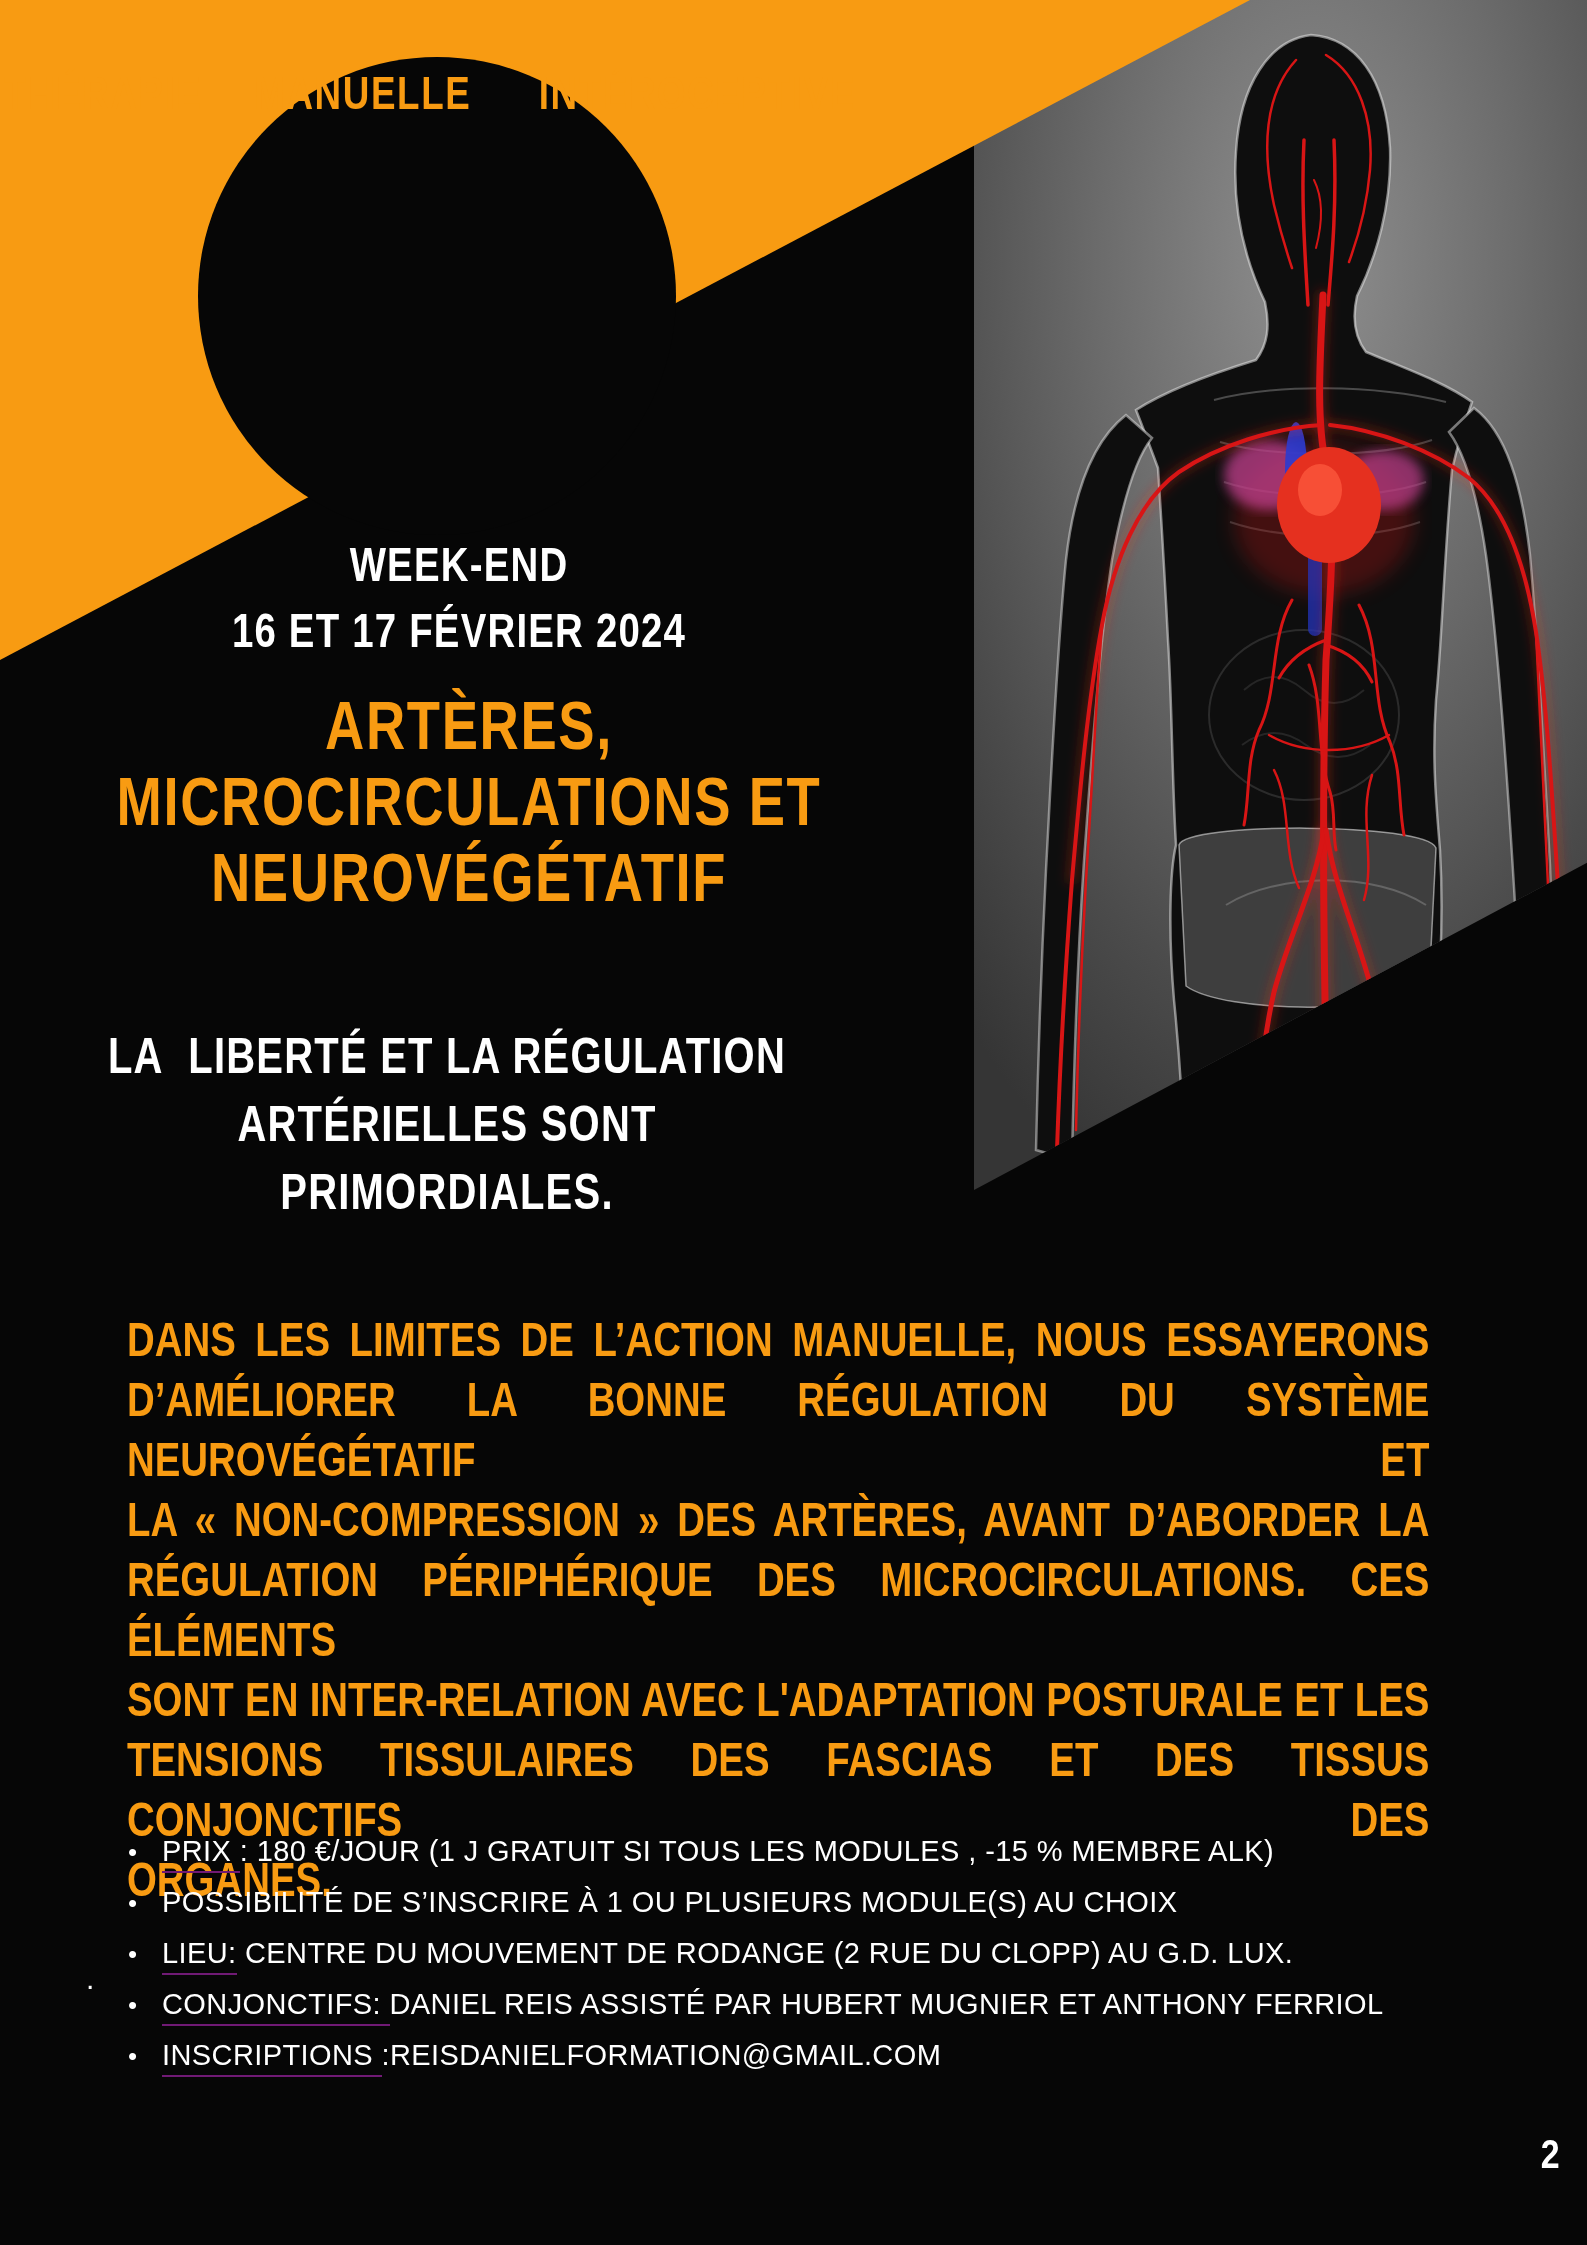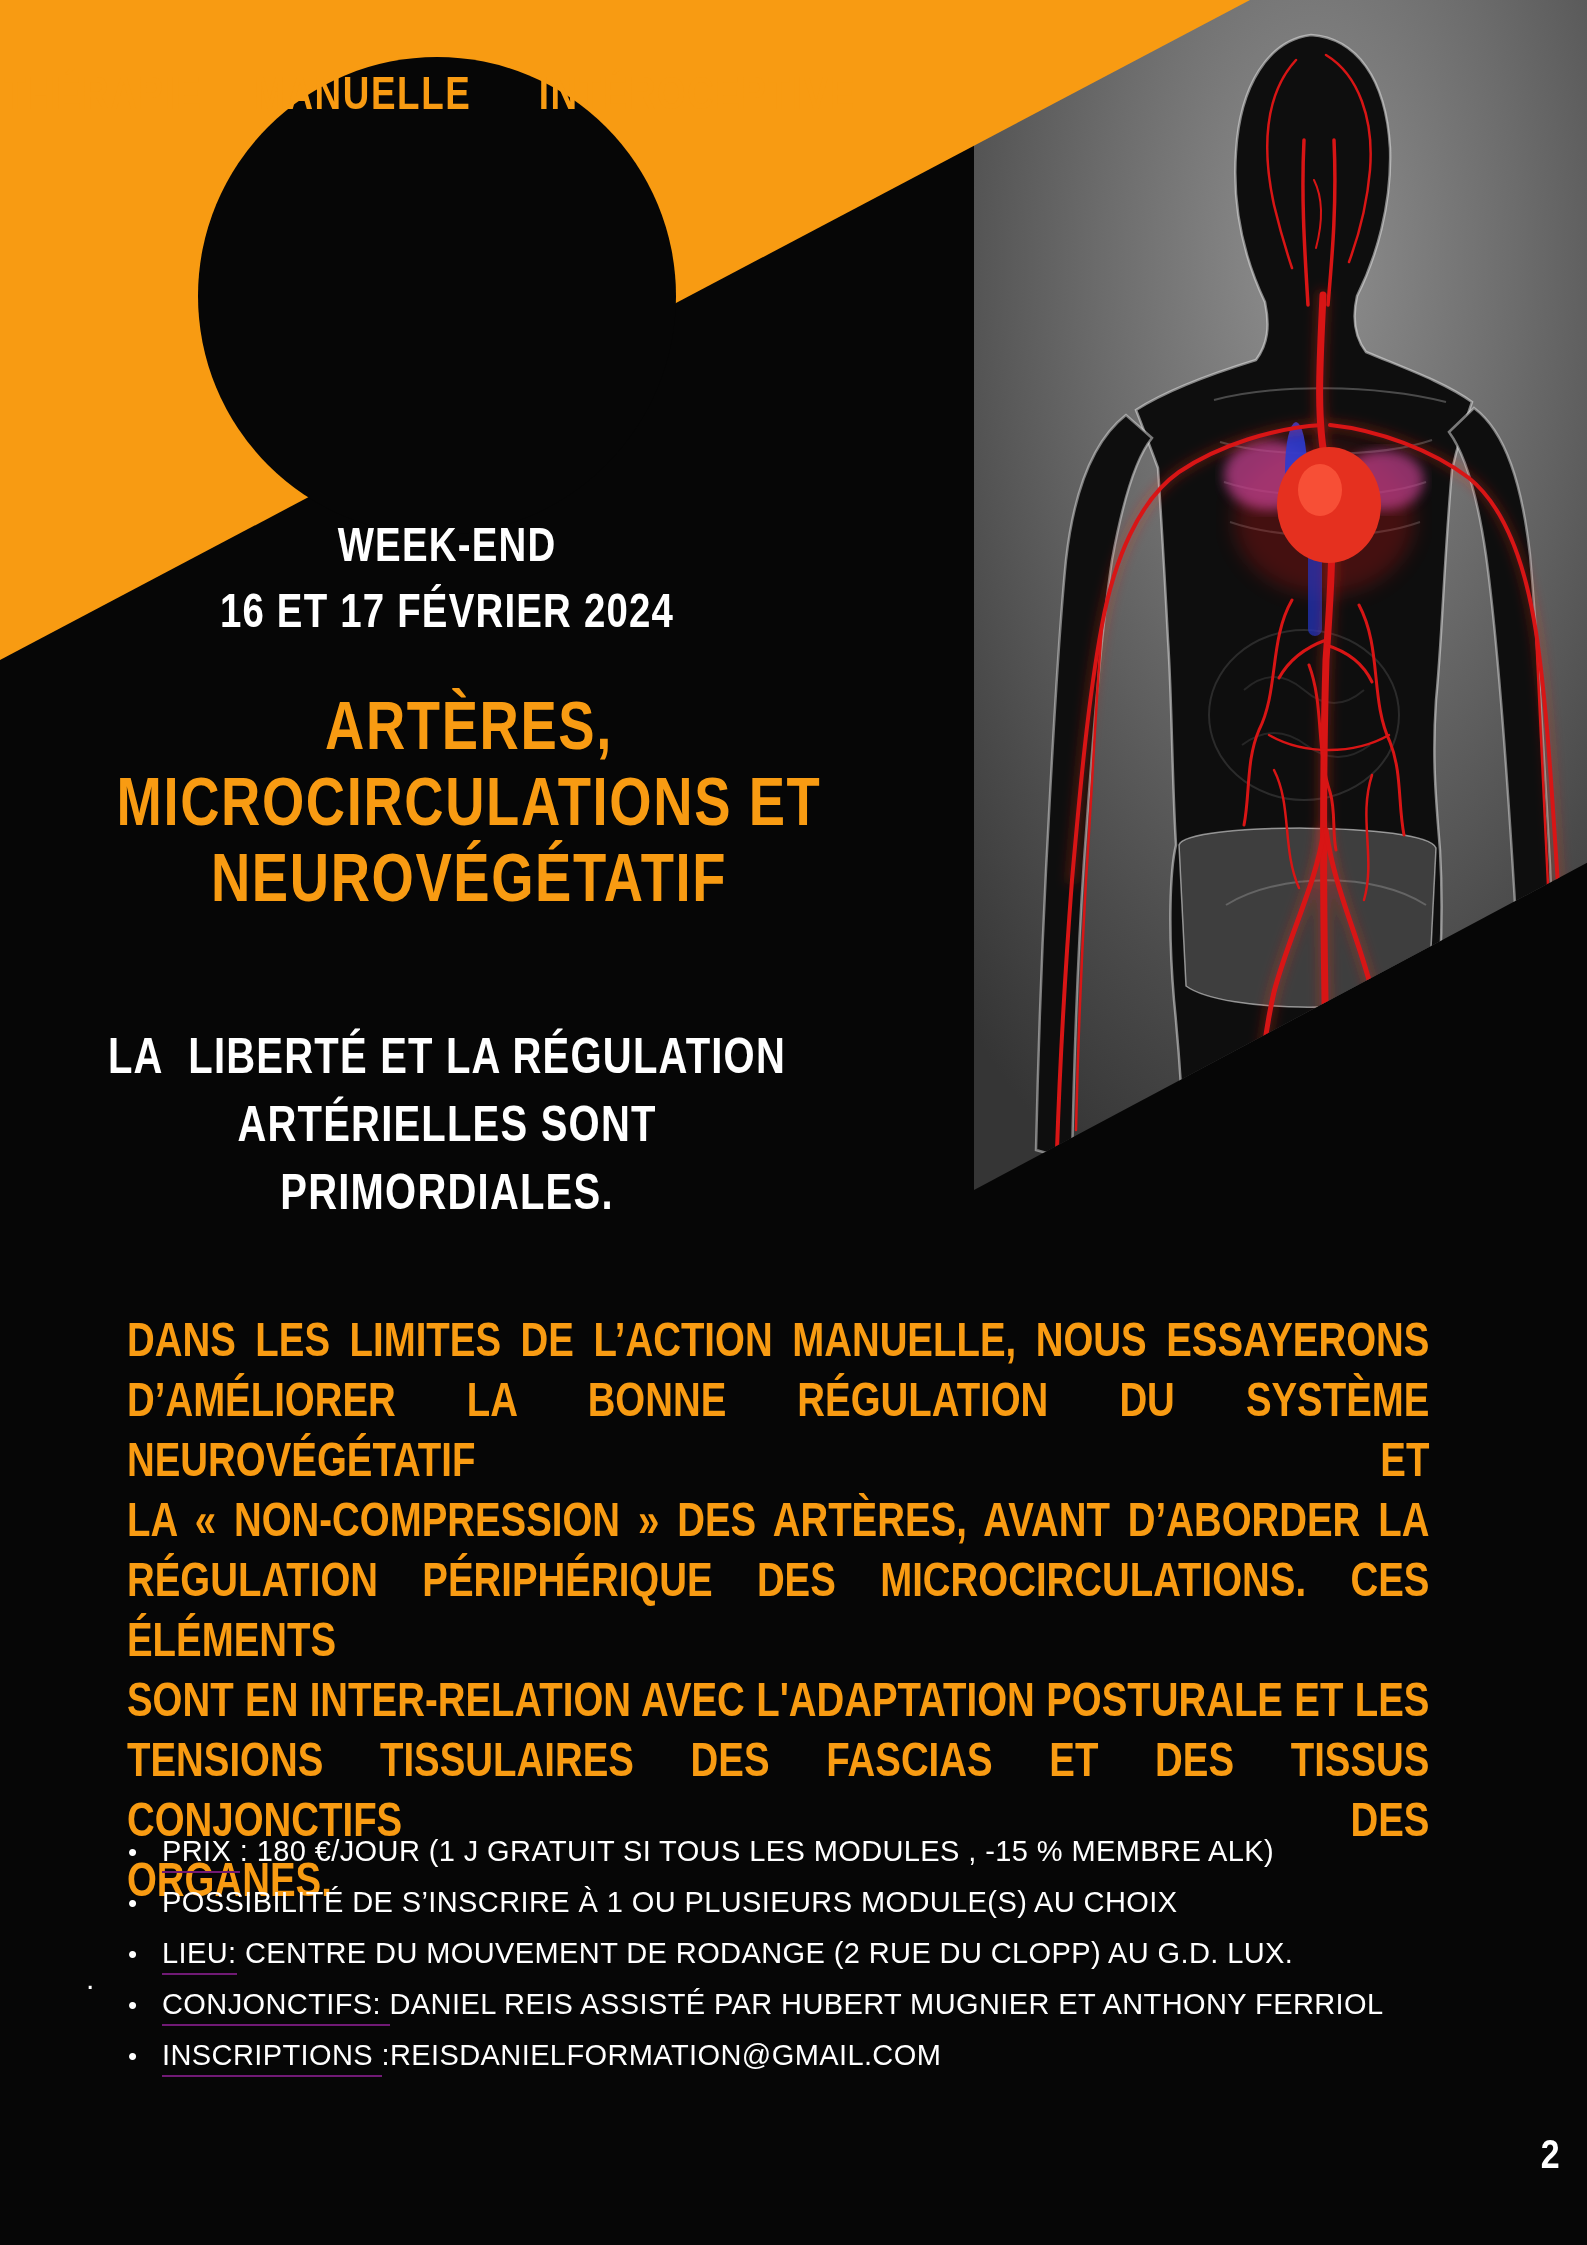--- a/index.html
+++ b/index.html
@@ -162,21 +162,21 @@
   </div>
 
   <div class="tri"></div>
 
   <div class="circle">
     <span class="t-line">THÉRAPIE</span>
     <span class="t-line">MANUELLE</span>
     <span class="t-line">INTÉROCEPTIVE</span>
   </div>
 
-  <div class="col" style="top:512px;">
+  <div class="col" style="top:532px;padding-left:12px;">
     <span class="d-line">WEEK-END</span>
     <span class="d-line">16 ET 17 FÉVRIER 2024</span>
   </div>
 
   <div class="col" style="top:687px;margin-left:22px;">
     <span class="h-line">ARTÈRES,</span>
     <span class="h-line">MICROCIRCULATIONS ET</span>
     <span class="h-line">NEUROVÉGÉTATIF</span>
   </div>
 

